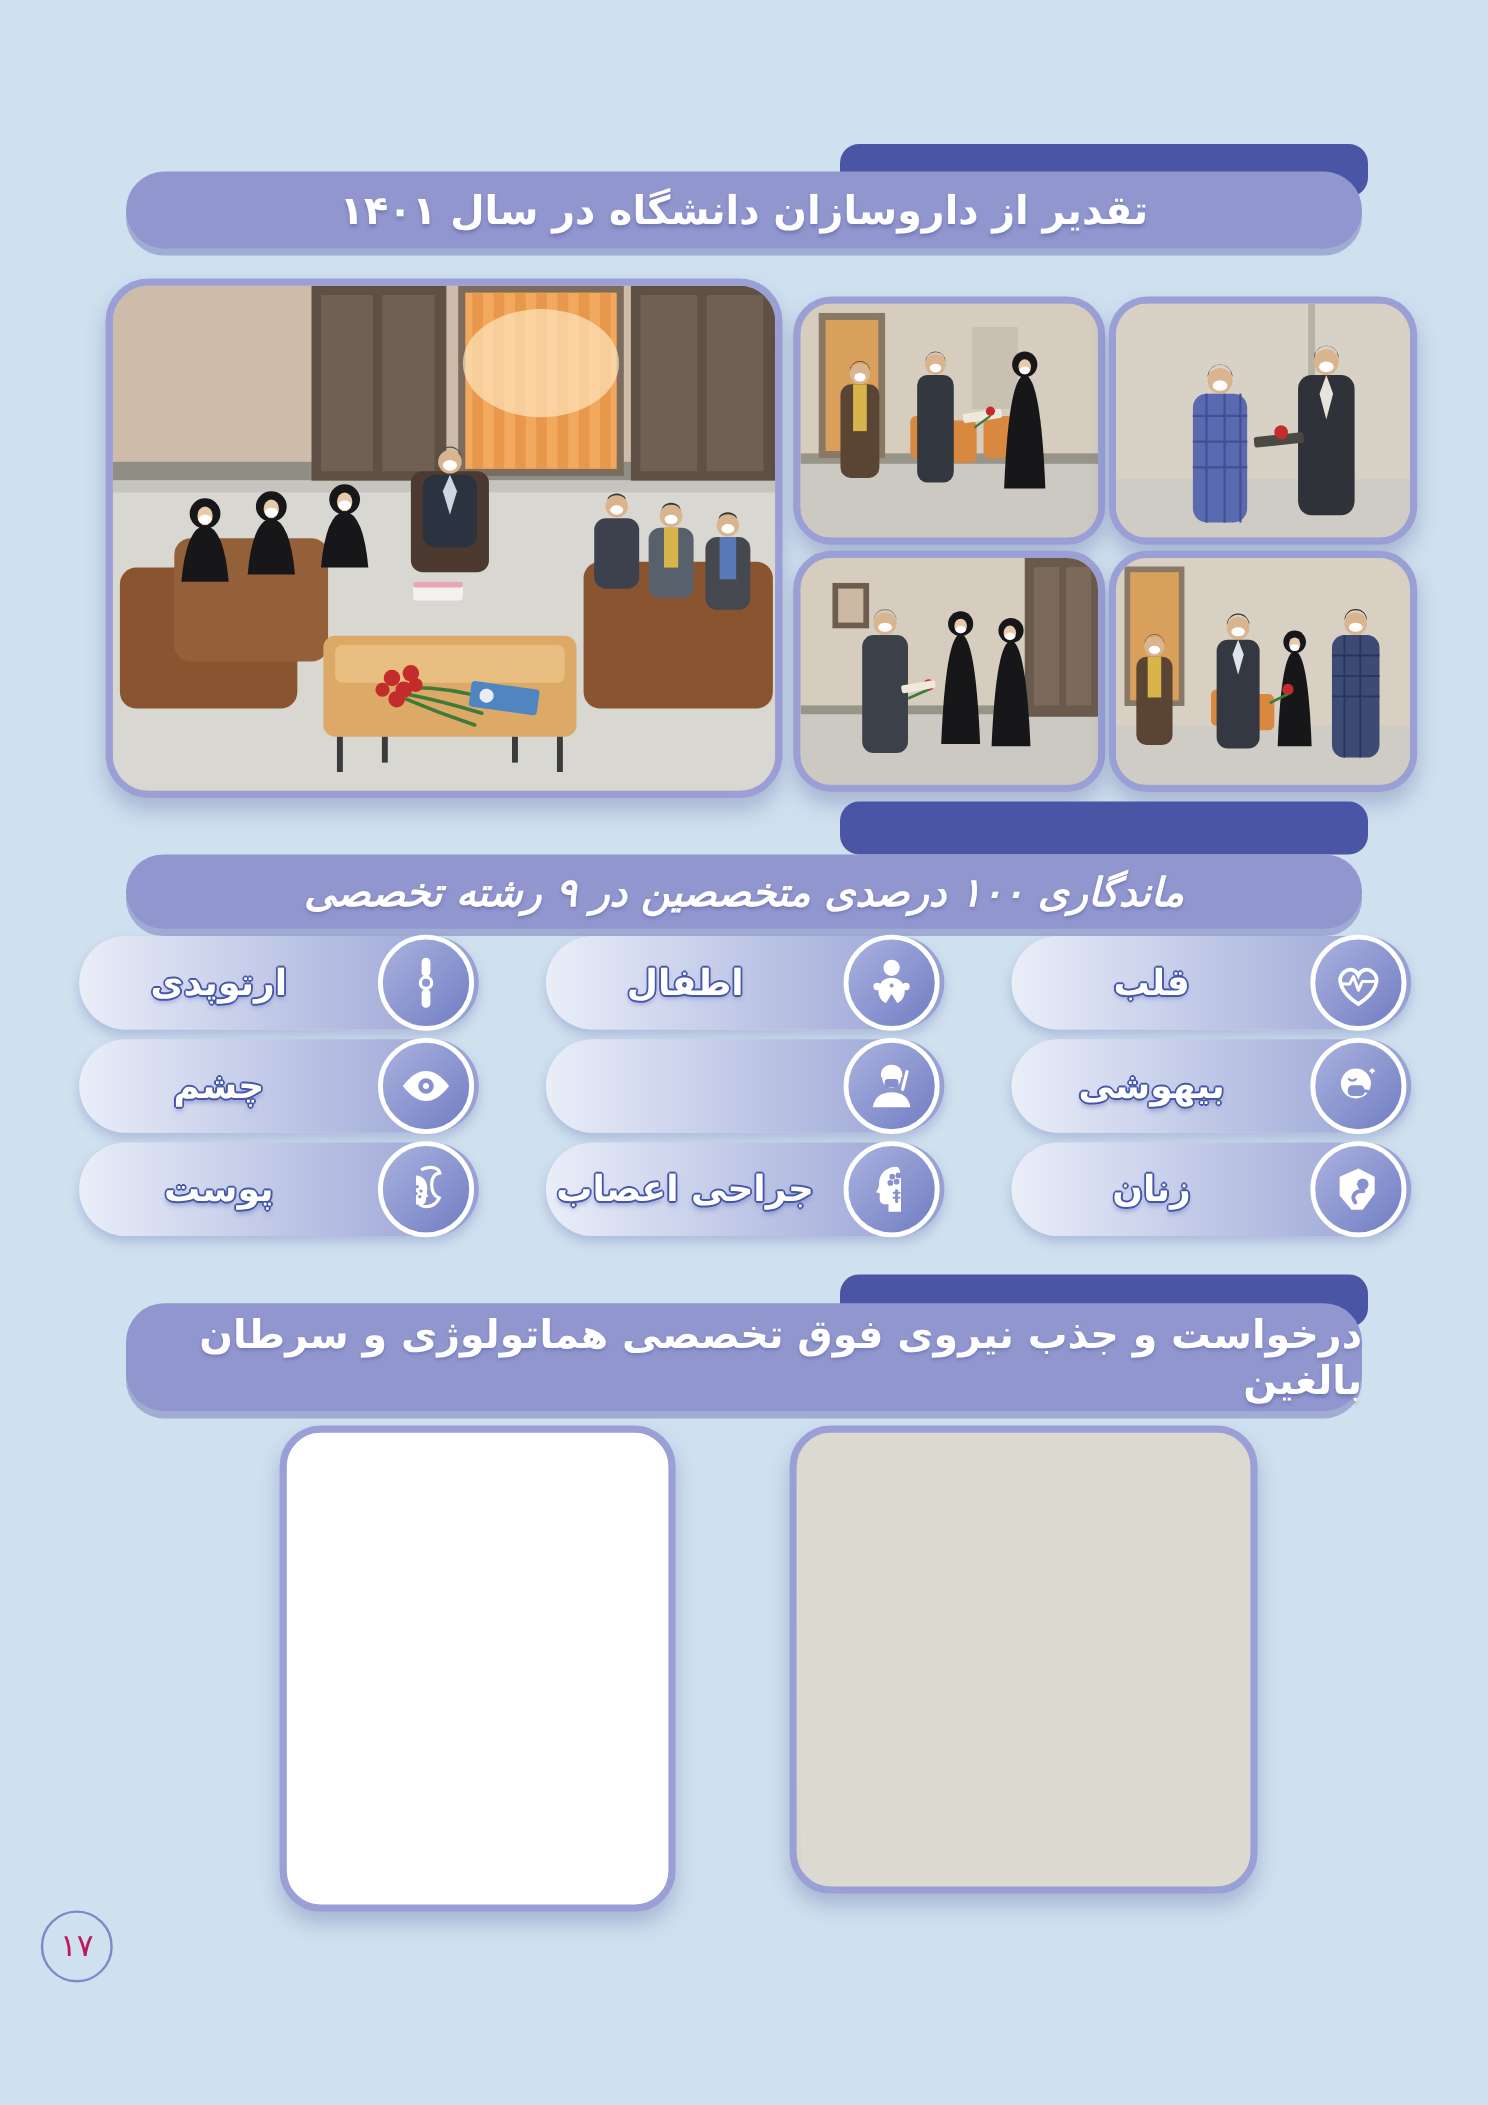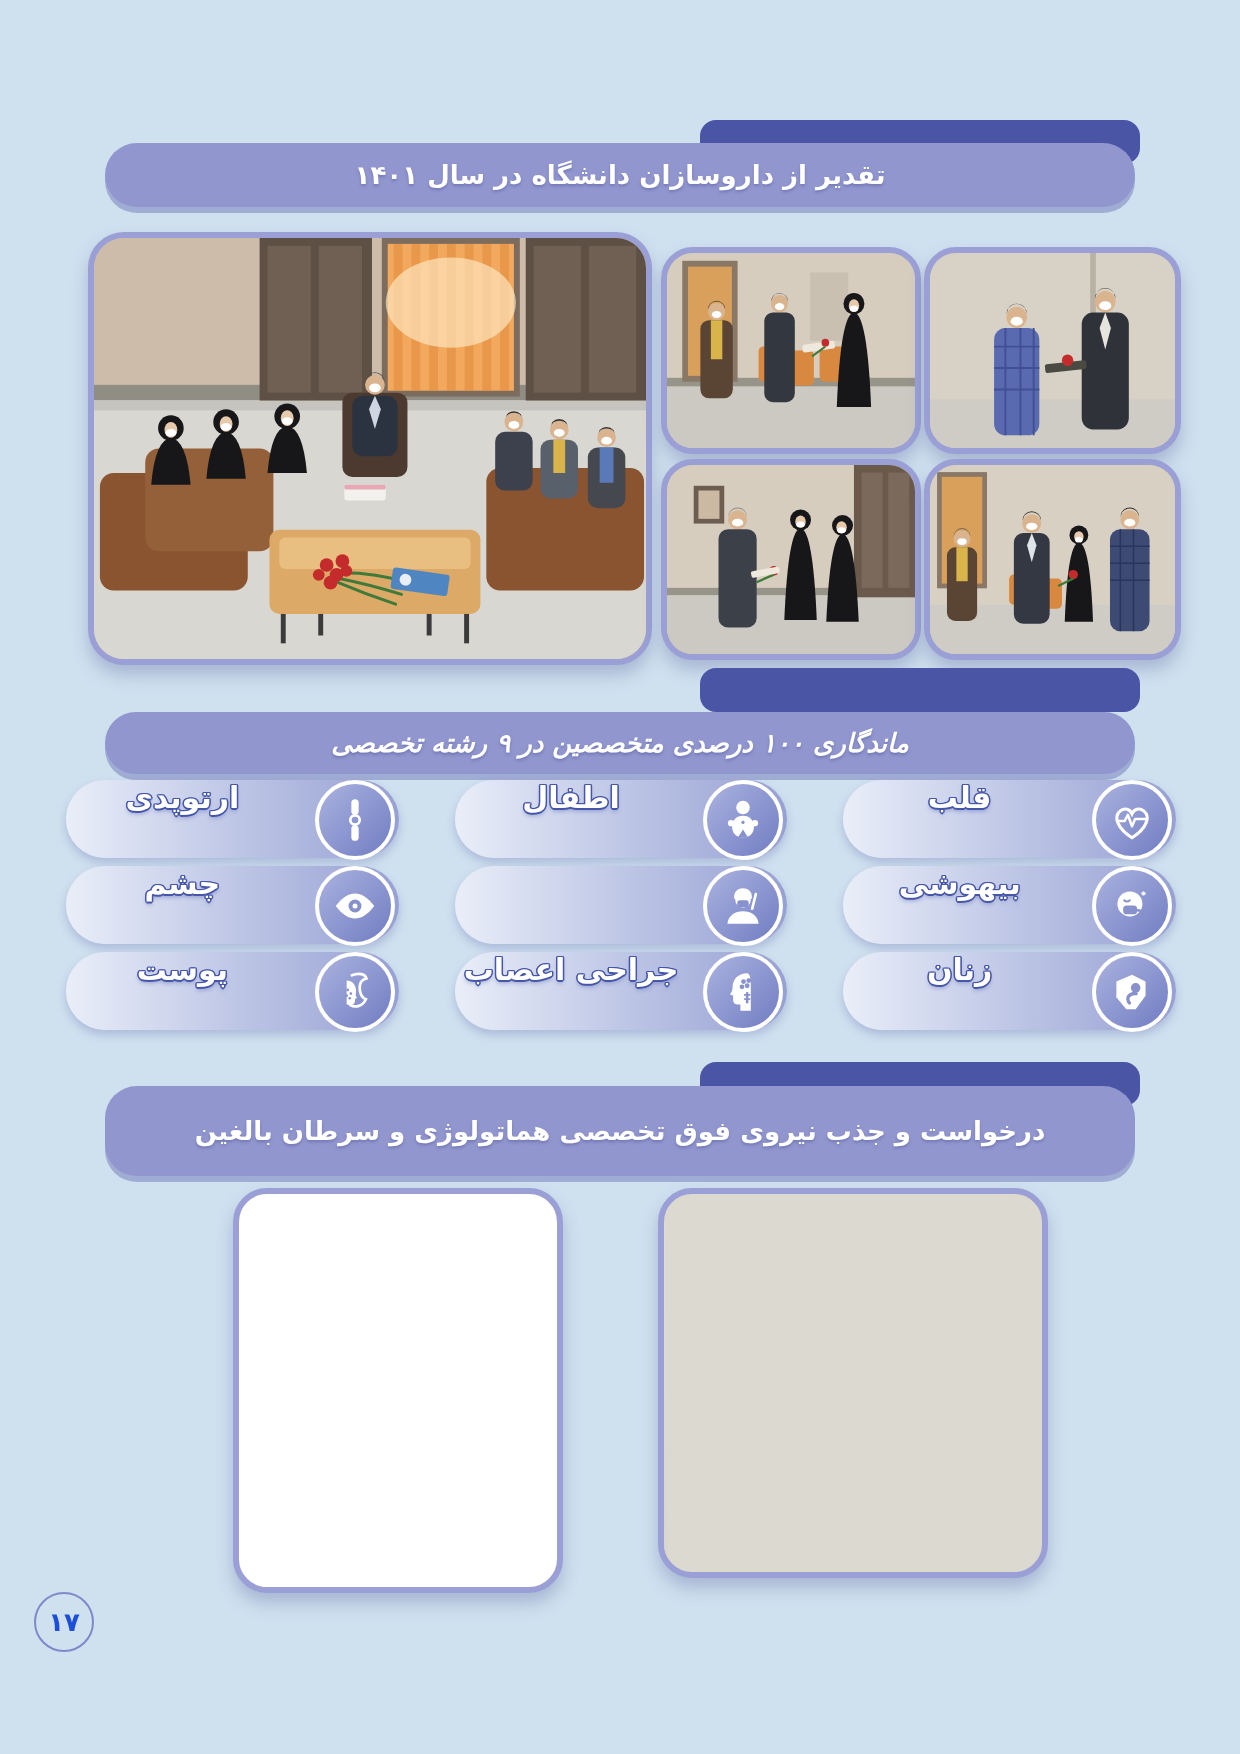--- a/index.html
+++ b/index.html
@@ -4,40 +4,40 @@
 <style>
   html,body{margin:0;padding:0;}
   body{background:#cfe0ef;font-family:"DejaVu Sans",sans-serif;}
   .page{position:relative;width:1240px;height:1754px;background:#cfe0ef;overflow:hidden;}
 
   
   .accent-tab{position:absolute;background:#4a55a6;border-radius:16px;width:440px;height:44px;right:100px;}
   .banner{position:absolute;left:105px;width:1030px;background:#9196ce;border-radius:32px;
           display:flex;align-items:center;justify-content:center;
           box-shadow:0 6px 0 rgba(122,129,190,.55);}
-  .banner span{color:#fff;font-weight:bold;font-size:26px;letter-spacing:.5px;
+  .banner span{color:#fff;font-weight:bold;font-size:33px;letter-spacing:.5px;
           text-shadow:0 2px 3px rgba(60,70,140,.35);}
   .tab1{top:120px;} .banner1{top:143px;height:64px;}
   .tab2{top:668px;} .banner2{top:712px;height:62px;font-style:italic;}
   .tab3{top:1062px;} .banner3{top:1086px;height:90px;}
 
   
   .photo{position:absolute;border:6px solid #9aa0d6;border-radius:32px;overflow:hidden;
          background:#bbb;box-shadow:0 10px 16px rgba(100,110,160,.35);}
   .photo svg{display:block;width:100%;height:100%;}
   .ph-big{left:88px;top:232px;width:552px;height:421px;border-radius:36px;}
   .ph-1{left:661px;top:247px;width:248px;height:195px;}
   .ph-2{left:924px;top:247px;width:245px;height:195px;}
   .ph-3{left:661px;top:459px;width:248px;height:189px;}
   .ph-4{left:924px;top:459px;width:245px;height:189px;}
 
   
   .pill-grid{position:absolute;left:66px;top:780px;width:1110px;
              display:grid;grid-template-columns:repeat(3,1fr);gap:8px 56px;direction:rtl;}
-  .pill{height:78px;border-radius:40px;display:flex;direction:rtl;
+  .pill{height:78px;border-radius:40px;display:flex;align-items:center;direction:rtl;
         background:linear-gradient(to left,#97a0d3 0%,#c3cbe8 55%,#e9eef8 100%);
         box-shadow:0 5px 9px rgba(110,120,180,.35);padding-right:4px;gap:16px;}
   .pill-icon{flex:0 0 auto;width:72px;height:72px;border-radius:50%;
         background:linear-gradient(135deg,#aab2de 0%,#717dc3 100%);
         border:4px solid #fff;display:flex;align-items:center;justify-content:center;}
   .pill-icon svg{width:50px;height:50px;}
   .pill-label{flex:1;text-align:center;color:#fff;font-weight:bold;font-size:30px;
         text-shadow:1.5px 0 0 #4656a8,-1.5px 0 0 #4656a8,0 1.5px 0 #4656a8,0 -1.5px 0 #4656a8,
                     1px 1px 0 #4656a8,-1px -1px 0 #4656a8,1px -1px 0 #4656a8,-1px 1px 0 #4656a8,
                     0 3px 4px rgba(70,86,168,.45);}
@@ -49,21 +49,21 @@
   .letter-right{left:658px;top:1188px;width:378px;height:378px;background:#dcd9d1;}
   .lt-inner{width:636px;transform:scale(.5);transform-origin:top left;direction:rtl;
             padding:26px 30px;box-sizing:border-box;color:#222;}
   .rt-inner{width:756px;transform:scale(.5) rotate(-.6deg);transform-origin:top left;direction:rtl;
             padding:30px 34px;box-sizing:border-box;color:#2c2c30;
             background:linear-gradient(180deg,#e3e0d9 0%,#d8d5cc 100%);min-height:760px;}
 
   
   .page-num{position:absolute;left:34px;top:1592px;width:56px;height:56px;border:2.5px solid #7f88c9;
             border-radius:50%;display:flex;align-items:center;justify-content:center;
-            color:#1d4ed8;font-size:26px;font-weight:bold;}
+            color:#be185d;font-size:26px;font-weight:normal;}
 </style>
 </head>
 <body>
 
 <div class="page">
 
   <div class="accent-tab tab1"></div>
   <div class="banner banner1">
     <span>تقدیر از داروسازان دانشگاه در سال ۱۴۰۱</span>
   </div>

